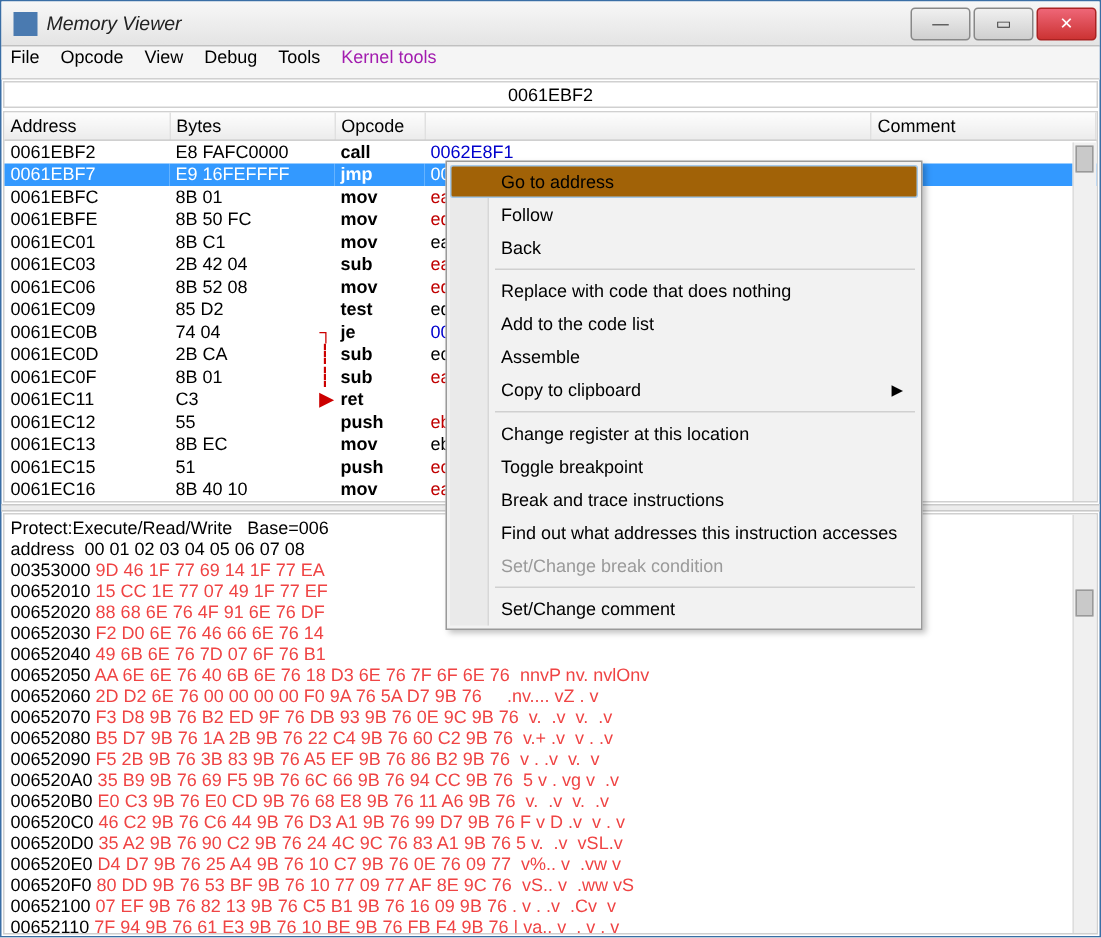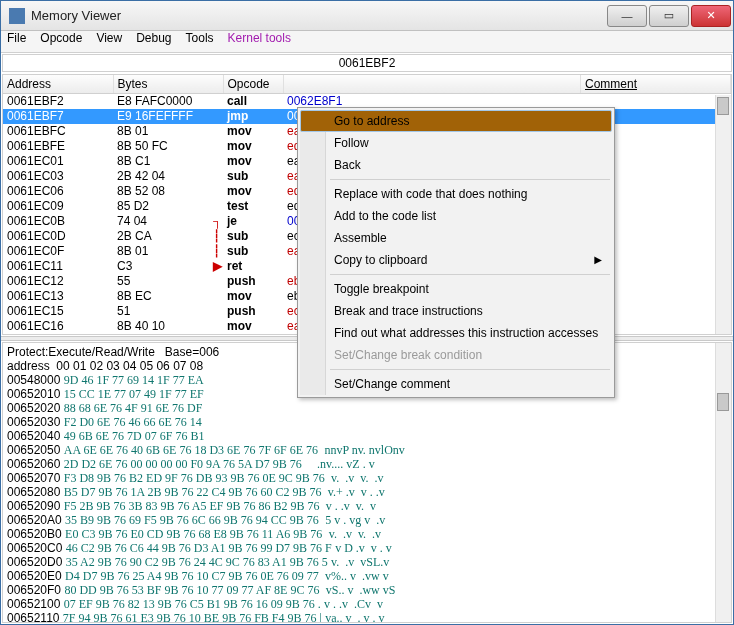--- a/index.html
+++ b/index.html
@@ -3,21 +3,21 @@
 <meta charset="utf-8">
 <style>
   * { margin: 0; padding: 0; box-sizing: border-box; font-family: "Segoe UI", Tahoma, sans-serif; }
   body { background: #d0d0d0; width: 734px; height: 625px; overflow: hidden; }
 
   .window { width: 734px; height: 625px; background: #fff; border: 1px solid #3a6ea5; display: flex; flex-direction: column; }
 
   
   .titlebar { height: 30px; background: linear-gradient(#f7f7f7,#e4e4e4); display: flex; align-items: center; padding-left: 8px; border-bottom: 1px solid #c0c0c0; position: relative; }
   .titlebar .app-icon { width: 16px; height: 16px; background:#4a7ab0; margin-right:6px; }
-  .titlebar .title { font-size: 13px; color:#222; flex:1; }
+  .titlebar .title { font-size: 13px; color:#222; flex:1;font-style:italic; }
   .winbtns { display:flex; }
   .winbtn { width: 40px; height: 22px; margin-left:0; display:flex; align-items:center; justify-content:center; font-size:11px; color:#333; background: linear-gradient(#f0f0f0,#cfcfcf); border:1px solid #888; border-radius:3px; margin-right:2px; }
   .winbtn.close { background: linear-gradient(#e67,#c33); color:#fff; border-color:#a22; }
 
   
   .menubar { height: 22px; background:#f5f5f5; border-bottom:1px solid #d0d0d0; display:flex; align-items:flex-start; padding:0 6px; font-size:12px; gap:14px; }
   .menubar span { cursor:default; }
   .menubar span.grey { color:#a21caf; }
 
   
@@ -41,21 +41,21 @@
   .ctxmenu .gutter { position:absolute; left:2px; top:2px; bottom:2px; width:26px; background:#eaeaea; border-right:1px solid #d7d7d7; }
   .ctxmenu .item { position:relative; padding:4px 10px 4px 34px; cursor:default; }
   .ctxmenu .item.hl { background:#a16207; border:1px solid #a3c7e8; padding:3px 9px 3px 33px; border-radius:2px; }
   .ctxmenu .sep { height:1px; background:#d0d0d0; margin:3px 2px 3px 30px; }
   .ctxmenu .item.grey { color:#9a9a9a; }
   .ctxmenu .arrow { position:absolute; right:10px; top:5px; font-size:10px; }
 
   
   .hexpane { flex:1; border:1px solid #d0d0d0; margin:1px; background:#fff; font-family: "Courier New", monospace; font-size:12px; overflow:hidden; position:relative; }
   .hexpane pre { padding:2px 4px; line-height:14px; white-space:pre; }
-  .hexpane .g { color:#0f766e;font-family:Liberation Serif, serif; }
+  .hexpane .g { color:#ef4444; }
   .hexpane .b { color:#000; }
   .hexpane .scrollslot { top:0; }
 
   .splitter { height:5px; background:#ececec; border-top:1px solid #c9c9c9; border-bottom:1px solid #c9c9c9; cursor:row-resize; }
 
 </style>
 </head>
 <body>
 
 <div class="window">
@@ -82,21 +82,21 @@
   <div class="addrstrip">0061EBF2</div>
 
   <div class="disasm">
     <table>
       <thead>
           <tr id="disasm-head">
             <th style="width: 110px;">Address</th>
             <th style="width: 110px;">Bytes</th>
             <th style="width: 60px;">Opcode</th>
             <th></th>
-            <th style="width: 150px; text-decoration: underline;">Comment</th>
+            <th style="width: 150px;">Comment</th>
           </tr>
         </thead>
       <tbody id="disasm-body">
           <tr>
             <td>0061EBF2</td>
             <td>E8 FAFC0000</td>
             <td class="op">call</td>
             <td class="arg-blue">0062E8F1</td>
             <td></td>
           </tr>
@@ -210,21 +210,21 @@
     <div class="scrollslot">
       <div class="scrollthumb" style="top:2px;"></div>
     </div>
   </div>
 
   <div class="splitter"></div>
 
   <div class="hexpane">
     <pre id="hexpre"><span class="b">Protect:Execute/Read/Write   Base=006</span>
 <span class="b">address  00 01 02 03 04 05 06 07 08</span>
-<span class="b">00548000</span> <span class="g">9D 46 1F 77 69 14 1F 77 EA                      </span> <span class="g"></span>
+<span class="b">00353000</span> <span class="g">9D 46 1F 77 69 14 1F 77 EA                      </span> <span class="g"></span>
 <span class="b">00652010</span> <span class="g">15 CC 1E 77 07 49 1F 77 EF                      </span> <span class="g"></span>
 <span class="b">00652020</span> <span class="g">88 68 6E 76 4F 91 6E 76 DF                      </span> <span class="g"></span>
 <span class="b">00652030</span> <span class="g">F2 D0 6E 76 46 66 6E 76 14                      </span> <span class="g"></span>
 <span class="b">00652040</span> <span class="g">49 6B 6E 76 7D 07 6F 76 B1                      </span> <span class="g"></span>
 <span class="b">00652050</span> <span class="g">AA 6E 6E 76 40 6B 6E 76 18 D3 6E 76 7F 6F 6E 76 </span> <span class="g">nnvP nv. nvlOnv</span>
 <span class="b">00652060</span> <span class="g">2D D2 6E 76 00 00 00 00 F0 9A 76 5A D7 9B 76    </span> <span class="g">.nv.... vZ . v</span>
 <span class="b">00652070</span> <span class="g">F3 D8 9B 76 B2 ED 9F 76 DB 93 9B 76 0E 9C 9B 76 </span> <span class="g">v.  .v  v.  .v</span>
 <span class="b">00652080</span> <span class="g">B5 D7 9B 76 1A 2B 9B 76 22 C4 9B 76 60 C2 9B 76 </span> <span class="g">v.+ .v  v . .v</span>
 <span class="b">00652090</span> <span class="g">F5 2B 9B 76 3B 83 9B 76 A5 EF 9B 76 86 B2 9B 76 </span> <span class="g">v . .v  v.  v</span>
 <span class="b">006520A0</span> <span class="g">35 B9 9B 76 69 F5 9B 76 6C 66 9B 76 94 CC 9B 76 </span> <span class="g">5 v . vg v  .v</span>
@@ -247,19 +247,20 @@
   <div class="gutter"></div>
 <div class="item hl">Go to address</div>
     <div class="item">Follow</div>
     <div class="item">Back</div>
     <div class="sep"></div>
     <div class="item">Replace with code that does nothing</div>
     <div class="item">Add to the code list</div>
     <div class="item">Assemble</div>
     <div class="item">Copy to clipboard<span class="arrow">▶</span></div>
     <div class="sep"></div>
+    <div class="item">Change register at this location</div>
     <div class="item">Toggle breakpoint</div>
     <div class="item">Break and trace instructions</div>
     <div class="item">Find out what addresses this instruction accesses</div>
     <div class="item grey">Set/Change break condition</div>
     <div class="sep"></div>
     <div class="item">Set/Change comment</div>
   </div>
 
 </body></html>

